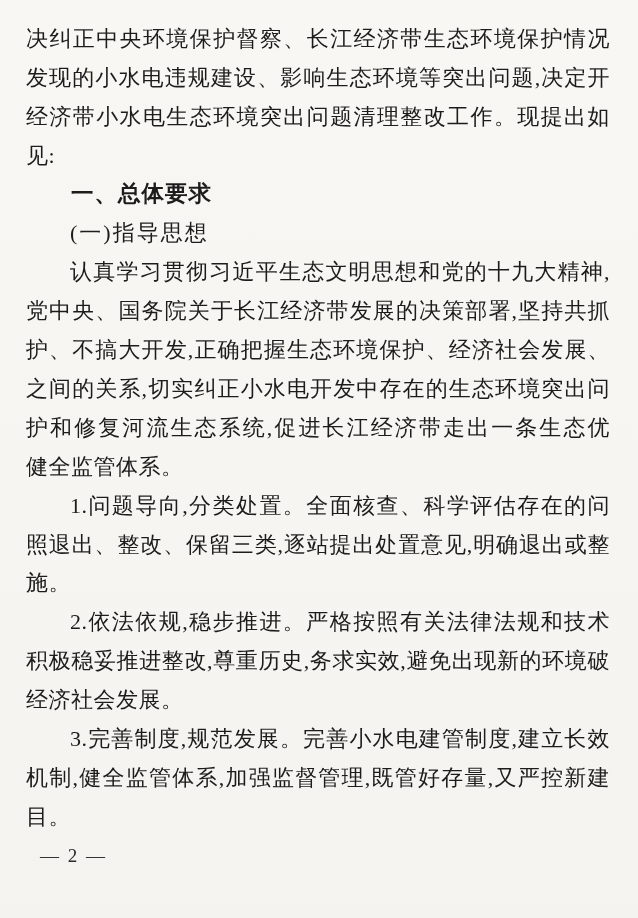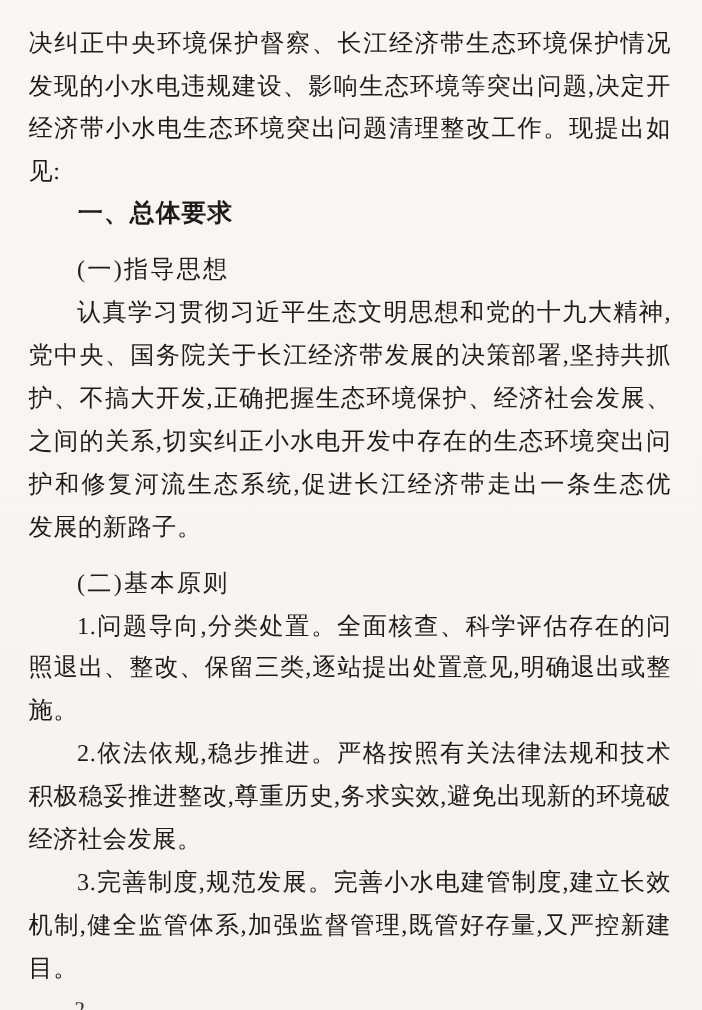--- a/index.html
+++ b/index.html
@@ -48,21 +48,20 @@
     text-align: left;
     text-align-last: left;
     text-indent: 2em;
     letter-spacing: 1px;
   }
   .tline.subheading {
     text-align: left;
     text-align-last: left;
     text-indent: 2em;
     letter-spacing: 2px;
-    margin-top: 12px;
   }
   .tline.footer {
     font-size: 19px;
     text-align: left;
     text-align-last: left;
     padding-left: 14px;
     letter-spacing: 2px;
     color: #2a2a2a;
   }
 </style>
@@ -78,23 +77,22 @@
 
   <div class="tline heading">一、总体要求</div>
 
   <div class="tline subheading">(一)指导思想</div>
 
   <div class="tline indent">认真学习贯彻习近平生态文明思想和党的十九大精神,按照</div>
   <div class="tline">党中央、国务院关于长江经济带发展的决策部署,坚持共抓大保</div>
   <div class="tline">护、不搞大开发,正确把握生态环境保护、经济社会发展、社会稳定</div>
   <div class="tline">之间的关系,切实纠正小水电开发中存在的生态环境突出问题,保</div>
   <div class="tline">护和修复河流生态系统,促进长江经济带走出一条生态优先、绿色</div>
-  <div class="tline endline">发展的新路子。</div>
+  <div class="tline endline">健全监管体系。</div>
 
-  <div class="tline subheading">(二)基本原则</div>
 
   <div class="tline indent">1.问题导向,分类处置。全面核查、科学评估存在的问题,按</div>
   <div class="tline">照退出、整改、保留三类,逐站提出处置意见,明确退出或整改措</div>
   <div class="tline endline">施。</div>
 
   <div class="tline indent">2.依法依规,稳步推进。严格按照有关法律法规和技术标准,</div>
   <div class="tline">积极稳妥推进整改,尊重历史,务求实效,避免出现新的环境破坏</div>
   <div class="tline endline">经济社会发展。</div>
 
   <div class="tline indent">3.完善制度,规范发展。完善小水电建管制度,建立长效发展</div>

